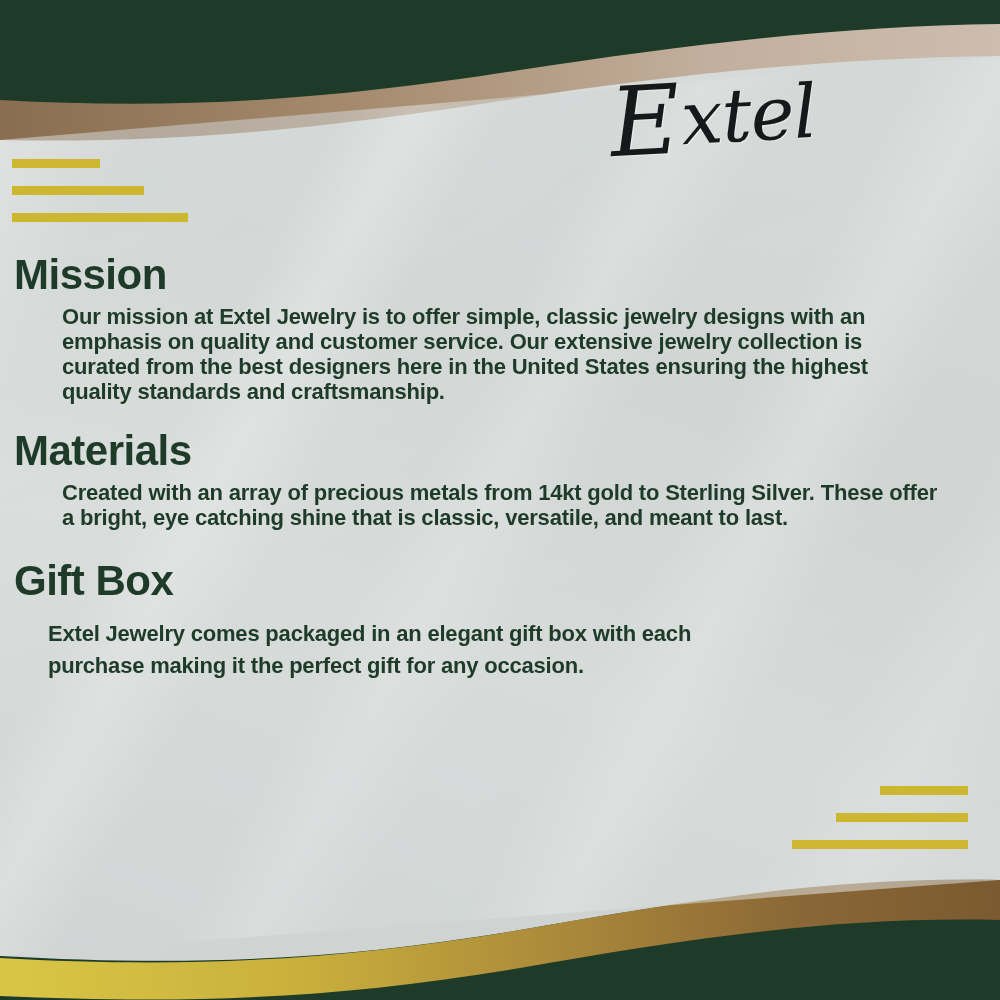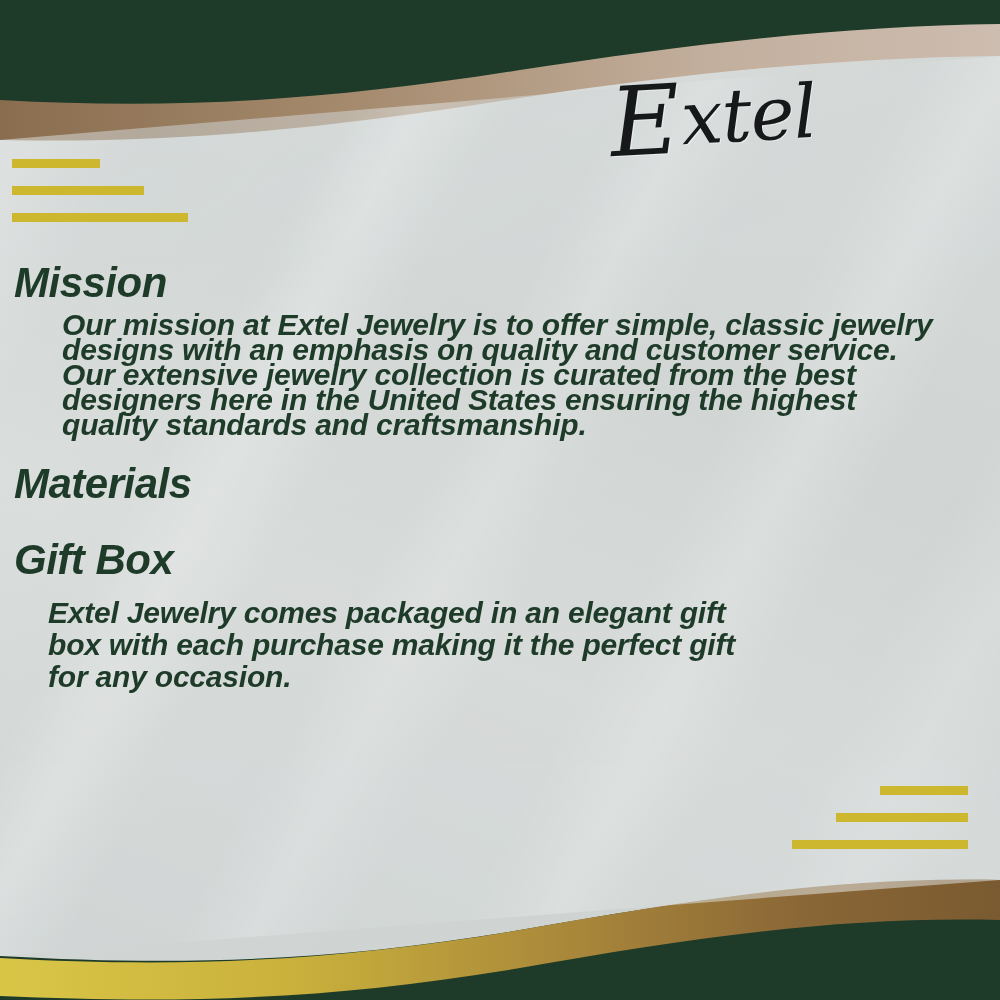--- a/index.html
+++ b/index.html
@@ -116,39 +116,38 @@
     margin-bottom: 18px;
   }
   .deco.top-left { left: 12px; top: 159px; }
   .deco.bottom-right { right: 32px; top: 786px; text-align: right; }
   .deco.bottom-right .bar { margin-left: auto; }
 
   
   .sections {
     position: absolute;
     left: 0;
-    top: 258px;
+    top: 250px;
     width: 940px;
-    font-style: italic;
   }
   .section { margin-bottom: 14px; }
   .section h2 {
     margin: 0 0 4px 14px;
     font-family: "Liberation Sans", sans-serif;
     font-weight: 700;
     font-size: 42px;
     line-height: 50px;
     color: #1d3b28;
     letter-spacing: -0.5px;
   }
   .section p {
     margin: 0 0 0 62px;
     font-family: "Liberation Sans", sans-serif;
     font-weight: 600;
-    font-size: 30px;
+    font-size: 22px;
     line-height: 25px;
     color: #1d3b28;
     letter-spacing: -0.2px;
     max-width: 910px;
   }
   .section.s-mission   { margin-bottom: 22px; }
   .section.s-materials { margin-bottom: 26px; }
   .section.s-service   { margin-bottom: 24px; }
   .section.s-giftbox p { max-width: 700px; line-height: 32px; margin-left: 48px; }
   .section.s-giftbox h2 { margin-bottom: 12px; }
@@ -207,20 +206,21 @@
 
     <div class="sections">
 
       <div class="section s-mission">
         <h2>Mission</h2>
         <p>Our mission at Extel Jewelry is to offer simple, classic jewelry designs with an emphasis on quality and customer service. Our extensive jewelry collection is curated from the best designers here in the United States ensuring the highest quality standards and craftsmanship.</p>
       </div>
 
       <div class="section s-materials">
         <h2>Materials</h2>
+        <p>Created with an array of precious metals from 14kt gold to Sterling Silver. These offer a bright, eye catching shine that is classic, versatile, and meant to last.</p>
       </div>
 
 
       <div class="section s-giftbox">
         <h2>Gift Box</h2>
         <p>Extel Jewelry comes packaged in an elegant gift box with each purchase making it the perfect gift for any occasion.</p>
       </div>
 
     </div>
 

